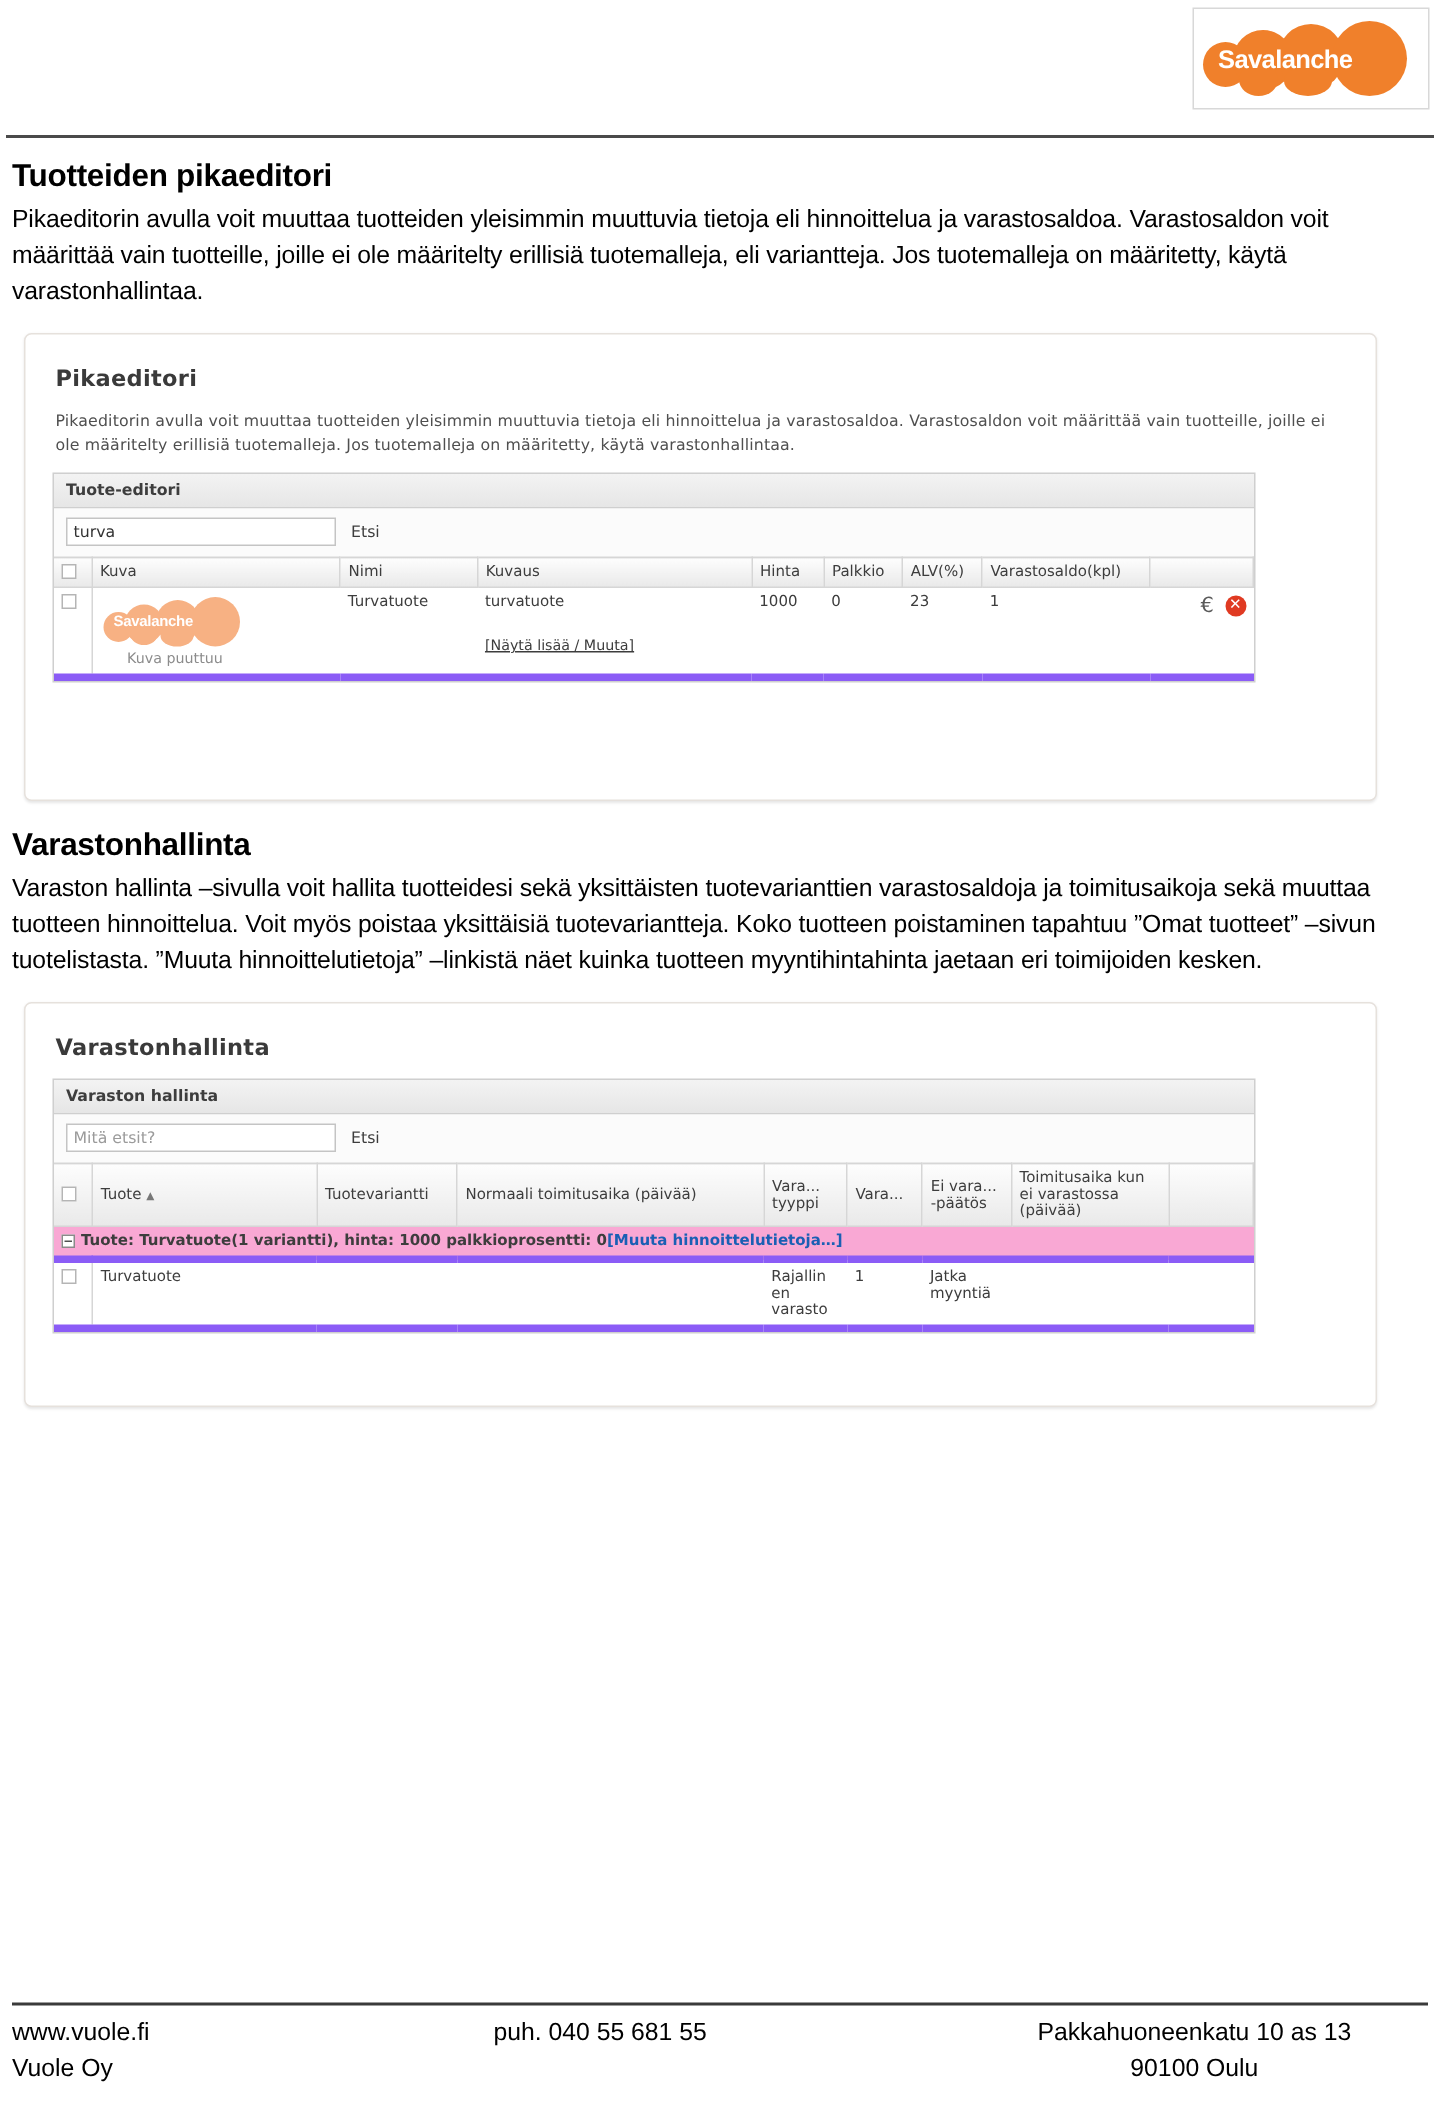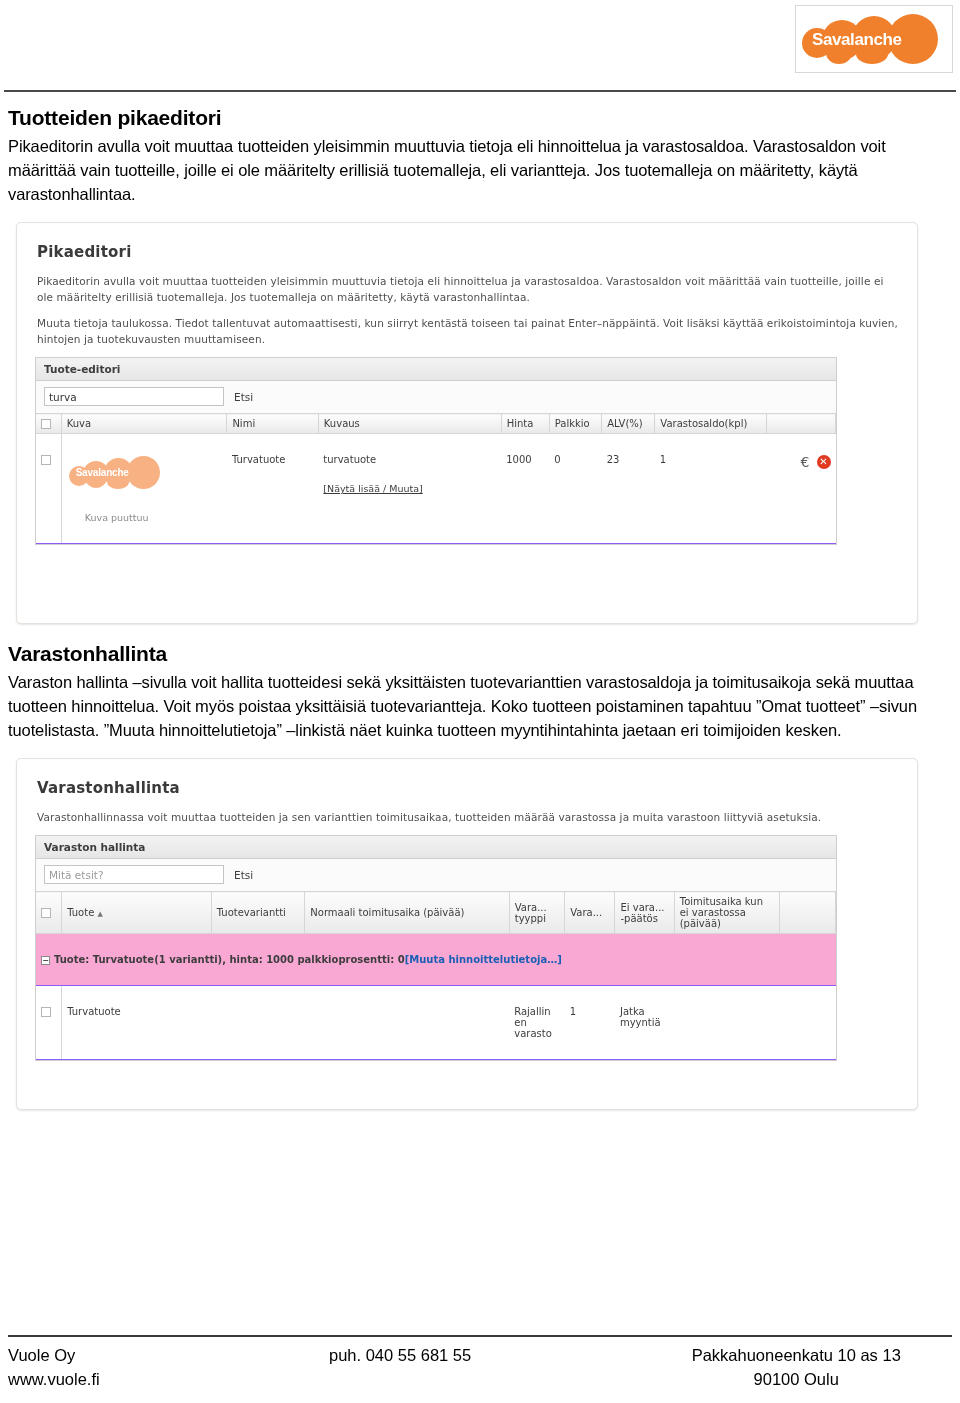--- a/index.html
+++ b/index.html
@@ -169,25 +169,25 @@
     border-left: none;
     font-family: "DejaVu Sans", sans-serif;
     font-size: 10px;
     font-weight: normal;
     color: #3d3d3d;
     text-align: left;
     padding: 4px 5px;
     vertical-align: middle;
   }
   table.grid td {
-    border-bottom: 1px solid #8b5cf6;
+    border-bottom: 5px solid #8b5cf6;
     font-family: "DejaVu Sans", sans-serif;
     font-size: 10px;
     color: #3d3d3d;
-    padding: 20px 5px;
+    padding: 4px 5px;
     vertical-align: top;
   }
   .cb {
     display: inline-block;
     width: 10px; height: 10px;
     border: 1px solid #b5b5b5;
     background: #fff;
     vertical-align: middle;
   }
   .col-cb { width: 22px; border-right: 1px solid #d6d6d6 !important; }
@@ -200,21 +200,21 @@
   .thumb .blob { background: #f7b183; }
   .thumb .sav-text {
     left: 9px; top: 13px; font-size: 10px; letter-spacing: -0.2px;
   }
   .thumb-caption {
     font-family: "DejaVu Sans", sans-serif;
     font-size: 9.5px;
     color: #8c8c8c;
     text-align: center;
     width: 100px;
-    margin-top: 22px;
+    margin-top: 2px;
   }
   .link-more {
     font-family: "DejaVu Sans", sans-serif;
     font-size: 9.5px;
     color: #3d3d3d;
     text-decoration: underline;
   }
   .action-cell { text-align: right; white-space: nowrap; padding-right: 8px; }
   .icon-euro {
     display: inline-block;
@@ -300,21 +300,20 @@
 <div class="header-rule"></div>
 
 <div class="doc-body">
 
   <h1 class="section-title">Tuotteiden pikaeditori</h1>
   <p class="body-text">Pikaeditorin avulla voit muuttaa tuotteiden yleisimmin muuttuvia tietoja eli hinnoittelua ja varastosaldoa. Varastosaldon voit määrittää vain tuotteille, joille ei ole määritelty erillisiä tuotemalleja, eli variantteja. Jos tuotemalleja on määritetty, käytä varastonhallintaa.</p>
 
   <div class="shot">
     <h2>Pikaeditori</h2>
     <p class="intro">Pikaeditorin avulla voit muuttaa tuotteiden yleisimmin muuttuvia tietoja eli hinnoittelua ja varastosaldoa. Varastosaldon voit määrittää vain tuotteille, joille ei ole määritelty erillisiä tuotemalleja. Jos tuotemalleja on määritetty, käytä varastonhallintaa.</p>
-    <p class="intro">Muuta tietoja taulukossa. Tiedot tallentuvat automaattisesti, kun siirryt kentästä toiseen tai painat Enter–näppäintä. Voit lisäksi käyttää erikoistoimintoja kuvien, hintojen ja tuotekuvausten muuttamiseen.</p>
 
     <div class="widget">
       <div class="widget-title">Tuote-editori</div>
 
       <div class="widget-search">
         <div class="search-input">turva</div>
         <span class="search-btn">Etsi</span>
       </div>
 
       <table class="grid">
@@ -366,21 +365,20 @@
     <div class="shot-spacer"></div>
   </div>
 
   <div style="height:18px"></div>
 
   <h1 class="section-title">Varastonhallinta</h1>
   <p class="body-text">Varaston hallinta –sivulla voit hallita tuotteidesi sekä yksittäisten tuotevarianttien varastosaldoja ja toimitusaikoja sekä muuttaa tuotteen hinnoittelua. Voit myös poistaa yksittäisiä tuotevariantteja. Koko tuotteen poistaminen tapahtuu ”Omat tuotteet” –sivun tuotelistasta.  ”Muuta hinnoittelutietoja” –linkistä näet kuinka tuotteen myyntihintahinta jaetaan eri toimijoiden kesken.</p>
 
   <div class="shot">
     <h2>Varastonhallinta</h2>
-    <p class="intro">Varastonhallinnassa voit muuttaa tuotteiden ja sen varianttien toimitusaikaa, tuotteiden määrää varastossa ja muita varastoon liittyviä asetuksia.</p>
 
     <div class="widget">
       <div class="widget-title">Varaston hallinta</div>
 
       <div class="widget-search">
         <div class="search-input placeholder">Mitä etsit?</div>
         <span class="search-btn">Etsi</span>
       </div>
 
       <table class="grid">
@@ -422,22 +420,22 @@
     </div>
     <div class="shot-spacer2"></div>
   </div>
 
 </div>
 
 <div class="page-footer">
   <div class="footer-rule"></div>
   <div class="footer-cols">
     <div class="fcol left">
+      <div>www.vuole.fi</div>
       <div>Vuole Oy</div>
-      <div>www.vuole.fi</div>
     </div>
     <div class="fcol mid">
       <div>puh. 040 55 681 55</div>
     </div>
     <div class="fcol right">
       <div>Pakkahuoneenkatu 10 as 13</div>
       <div>90100 Oulu</div>
     </div>
   </div>
 </div>

